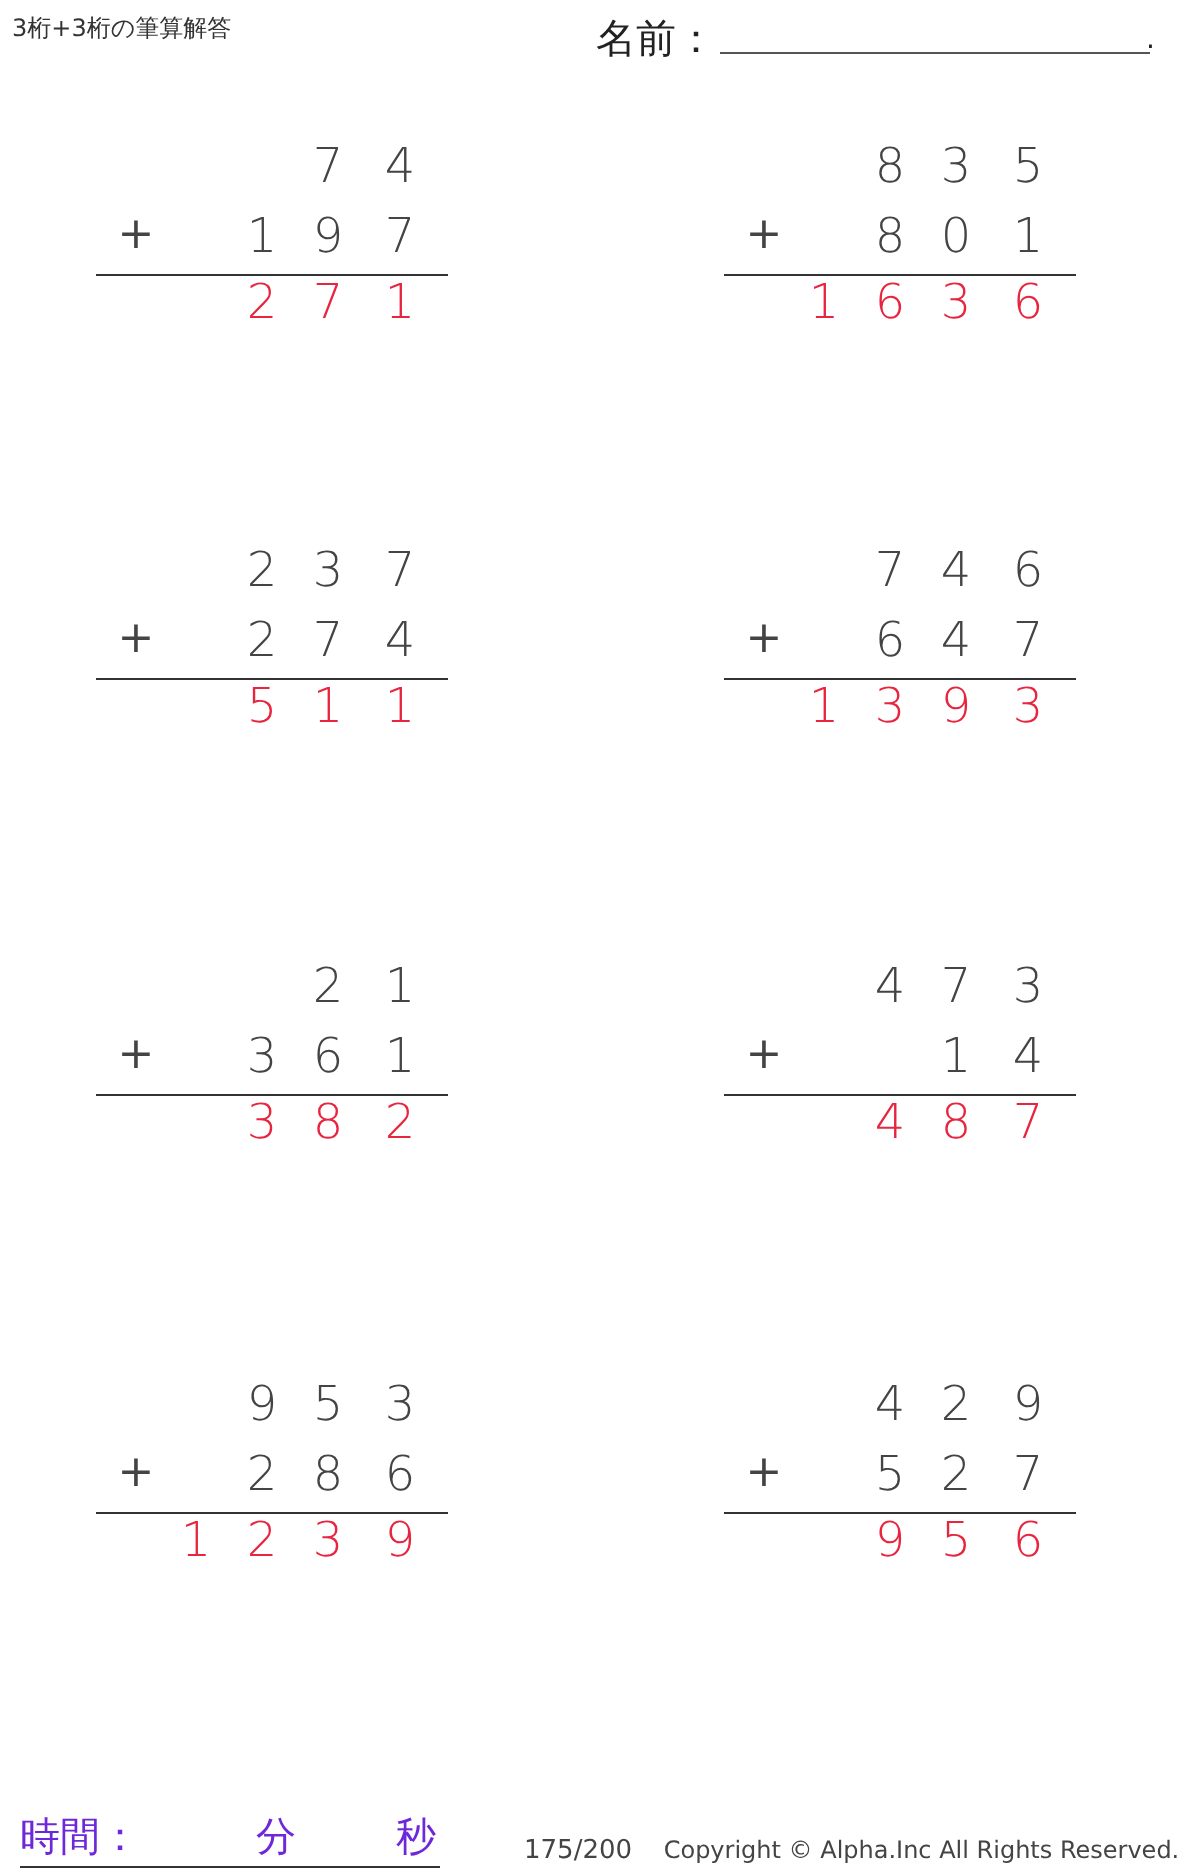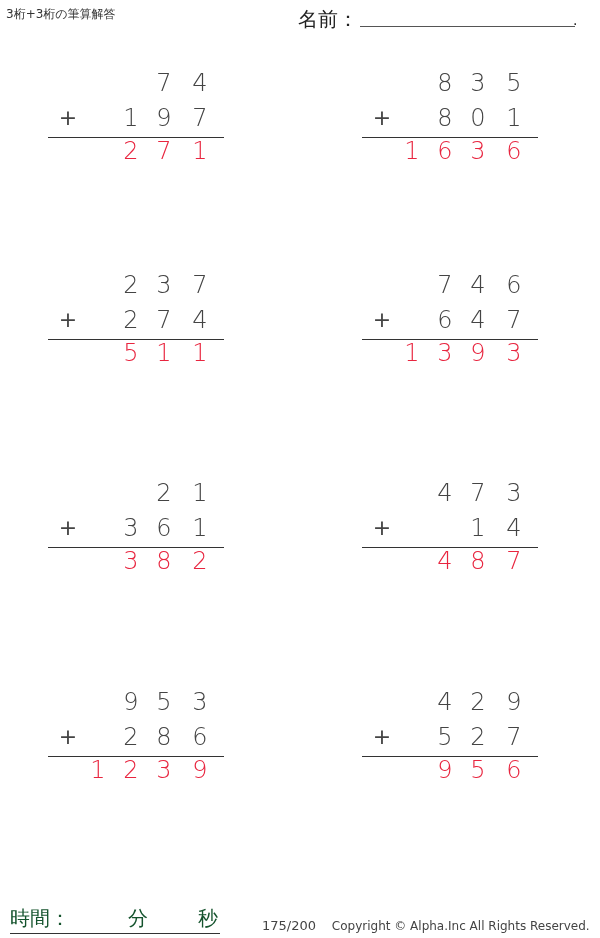--- a/index.html
+++ b/index.html
@@ -12,21 +12,21 @@
 
   .problem { position: absolute; width: 180px; height: 110px; }
   .row { position: absolute; left: 0; width: 180px; height: 30px; }
   .digit { position: absolute; width: 24px; text-align: center; font-size: 24px; line-height: 30px;
            font-weight: 300; color: #444; font-family: "DejaVu Sans", sans-serif; }
   .ans .digit { color: #e8253f; }
   .plus { position: absolute; left: 8px; width: 24px; text-align: center; font-size: 22px; line-height: 30px; color: #444; }
   .rule { position: absolute; left: 0; top: 69px; width: 176px; height: 0; border-top: 1.5px solid #333; }
 
   .footer-time { position: absolute; left: 10px; top: 905px; width: 210px; height: 28px;
-                 border-bottom: 1.5px solid #333; font-size: 20px; color: #14532d; }
+                 border-bottom: 1.5px solid #333; font-size: 20px; color: #6d28d9; }
   .footer-time span { position: absolute; top: 0; }
   .footer-copy { position: absolute; left: 262px; top: 918px; font-size: 12px; color: #444; }
   .footer-copy .page { margin-right: 12px; font-size: 13px; }
 </style>
 </head>
 <body>
 
 <div class="title">3桁+3桁の筆算解答</div>
 <div class="name-label">名前：</div>
 <div class="name-line"></div>

